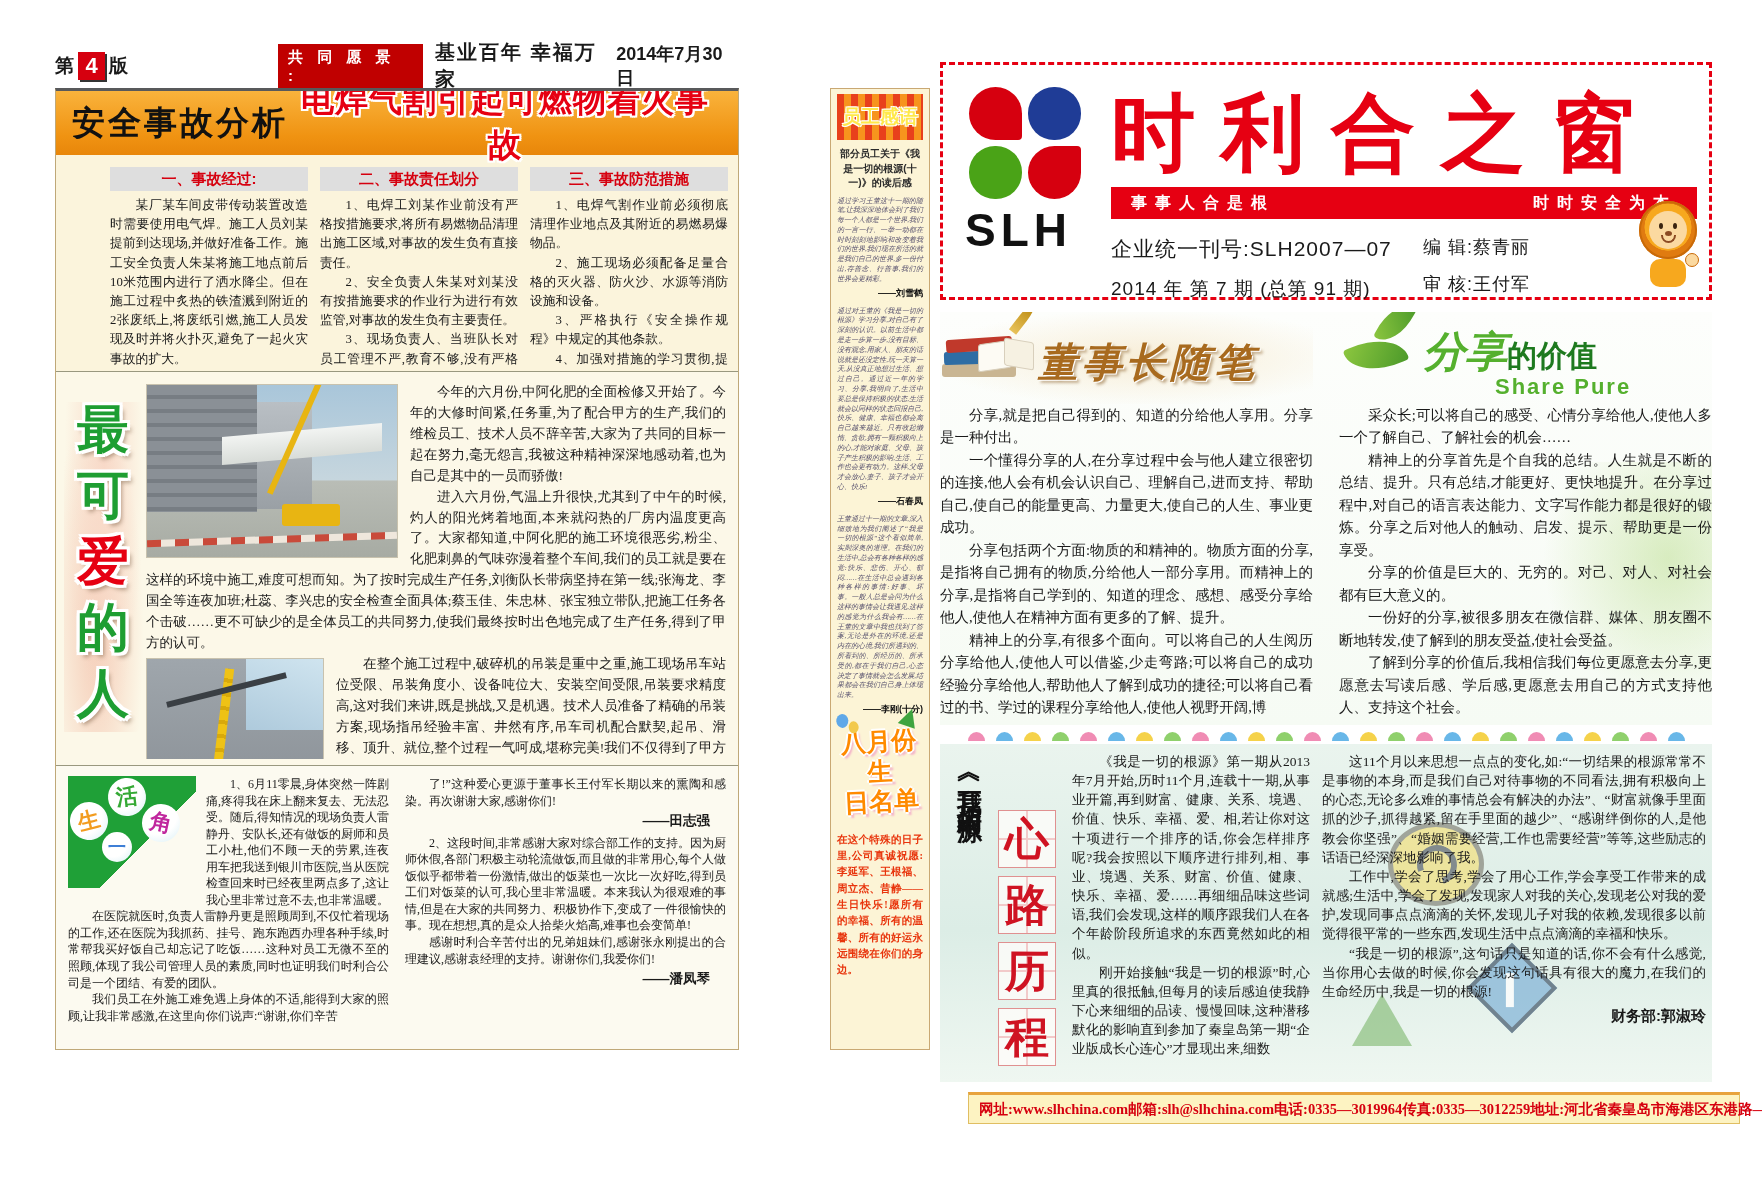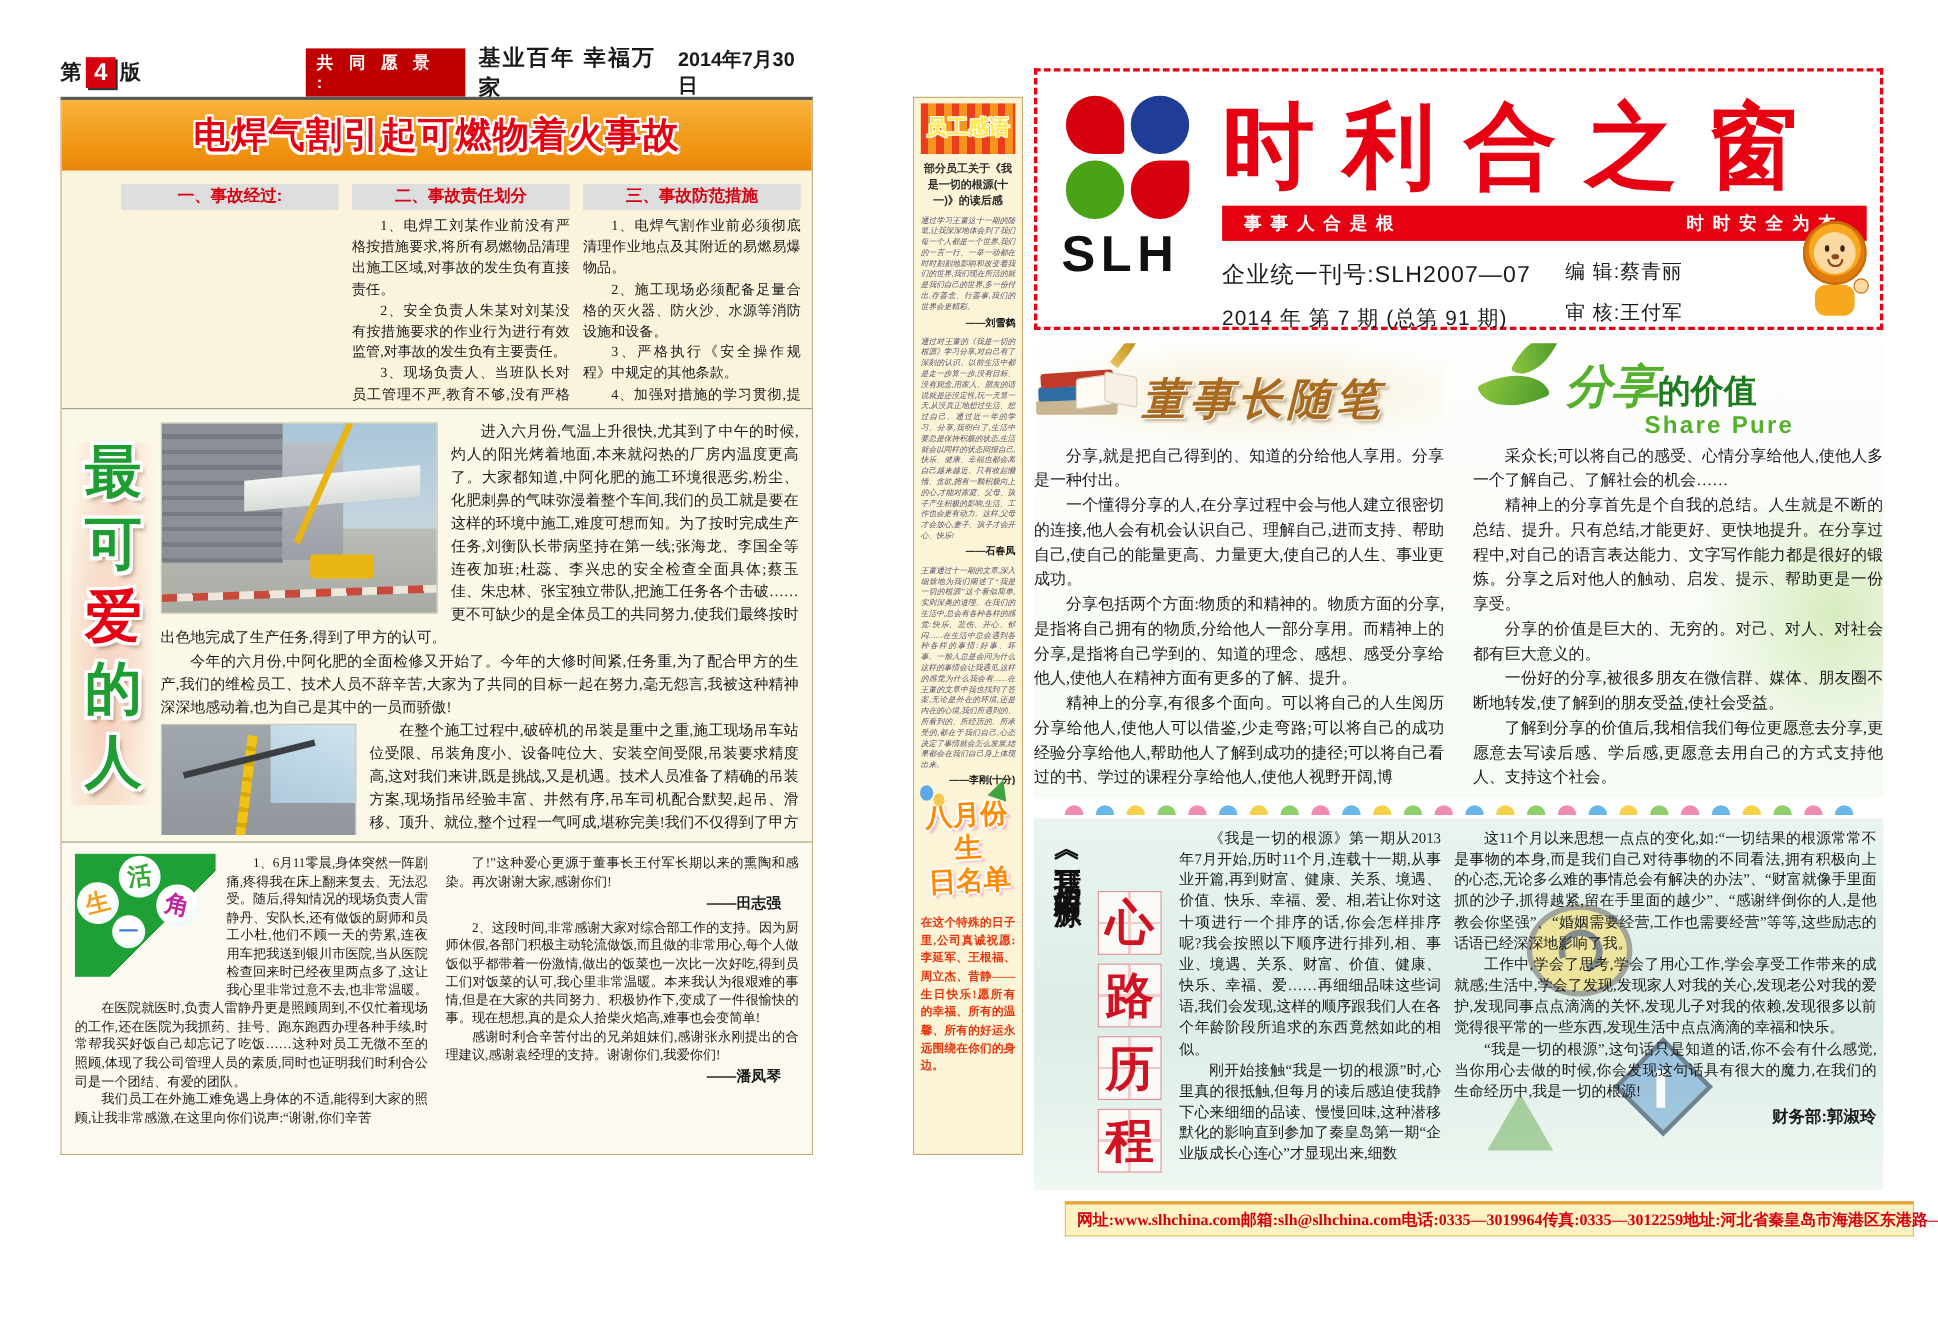--- a/index.html
+++ b/index.html
@@ -159,26 +159,28 @@
   </div>
   <div class="vision">
     <span class="vision-label">共 同 愿 景 :</span>
     <span class="vision-text">基业百年 幸福万家</span>
   </div>
   <span class="lp-date">2014年7月30日</span>
 </div>
 
 <div class="left-page">
   <div class="banner">
+    <span class="banner-sec">安全事故分析</span>
     <span class="banner-headline halo">电焊气割引起可燃物着火事故</span>
   </div>
 
   <div class="accident">
     <div class="acc-col">
       <div class="acc-hd">一、事故经过:</div>
+      <p>某厂某车间皮带传动装置改造时需要使用电气焊。施工人员刘某提前到达现场,并做好准备工作。施工安全负责人朱某将施工地点前后10米范围内进行了洒水降尘。但在施工过程中炙热的铁渣溅到附近的2张废纸上,将废纸引燃,施工人员发现及时并将火扑灭,避免了一起火灾事故的扩大。</p>
     </div>
     <div class="acc-col">
       <div class="acc-hd">二、事故责任划分</div>
       <p>1、电焊工刘某作业前没有严格按措施要求,将所有易燃物品清理出施工区域,对事故的发生负有直接责任。</p>
       <p>2、安全负责人朱某对刘某没有按措施要求的作业行为进行有效监管,对事故的发生负有主要责任。</p>
       <p>3、现场负责人、当班队长对员工管理不严,教育不够,没有严格按照措施施工,现场管理不到位,安全防范意识淡薄,负有教育管理不到位的责任。</p>
     </div>
     <div class="acc-col">
       <div class="acc-hd">三、事故防范措施</div>
       <p>1、电焊气割作业前必须彻底清理作业地点及其附近的易燃易爆物品。</p>
@@ -198,22 +200,22 @@
     </div>
     <div class="feat-body">
       <div class="photo photo1">
         <div class="bld"></div>
         <div class="bld2"></div>
         <div class="roof"></div>
         <div class="crane-boom"></div>
         <div class="crane-truck"></div>
         <div class="barrier"></div>
       </div>
+      <p>今年的六月份,中阿化肥的全面检修又开始了。今年的大修时间紧,任务重,为了配合甲方的生产,我们的维检员工、技术人员不辞辛苦,大家为了共同的目标一起在努力,毫无怨言,我被这种精神深深地感动着,也为自己是其中的一员而骄傲!</p>
       <p>进入六月份,气温上升很快,尤其到了中午的时候,灼人的阳光烤着地面,本来就闷热的厂房内温度更高了。大家都知道,中阿化肥的施工环境很恶劣,粉尘、化肥刺鼻的气味弥漫着整个车间,我们的员工就是要在这样的环境中施工,难度可想而知。为了按时完成生产任务,刘衡队长带病坚持在第一线;张海龙、李国全等连夜加班;杜蕊、李兴忠的安全检查全面具体;蔡玉佳、朱忠林、张宝独立带队,把施工任务各个击破……更不可缺少的是全体员工的共同努力,使我们最终按时出色地完成了生产任务,得到了甲方的认可。</p>
-      <p>今年的六月份,中阿化肥的全面检修又开始了。今年的大修时间紧,任务重,为了配合甲方的生产,我们的维检员工、技术人员不辞辛苦,大家为了共同的目标一起在努力,毫无怨言,我被这种精神深深地感动着,也为自己是其中的一员而骄傲!</p>
       <div class="photo photo2">
         <div class="sky"></div>
         <div class="mast"></div>
         <div class="boom"></div>
 
       </div>
       <p>在整个施工过程中,破碎机的吊装是重中之重,施工现场吊车站位受限、吊装角度小、设备吨位大、安装空间受限,吊装要求精度高,这对我们来讲,既是挑战,又是机遇。技术人员准备了精确的吊装方案,现场指吊经验丰富、井然有序,吊车司机配合默契,起吊、滑移、顶升、就位,整个过程一气呵成,堪称完美!我们不仅得到了甲方的赞美和认可,更在我们公司的吊装史上留下了辉煌的一笔!</p>
 
     </div>
   </div>

